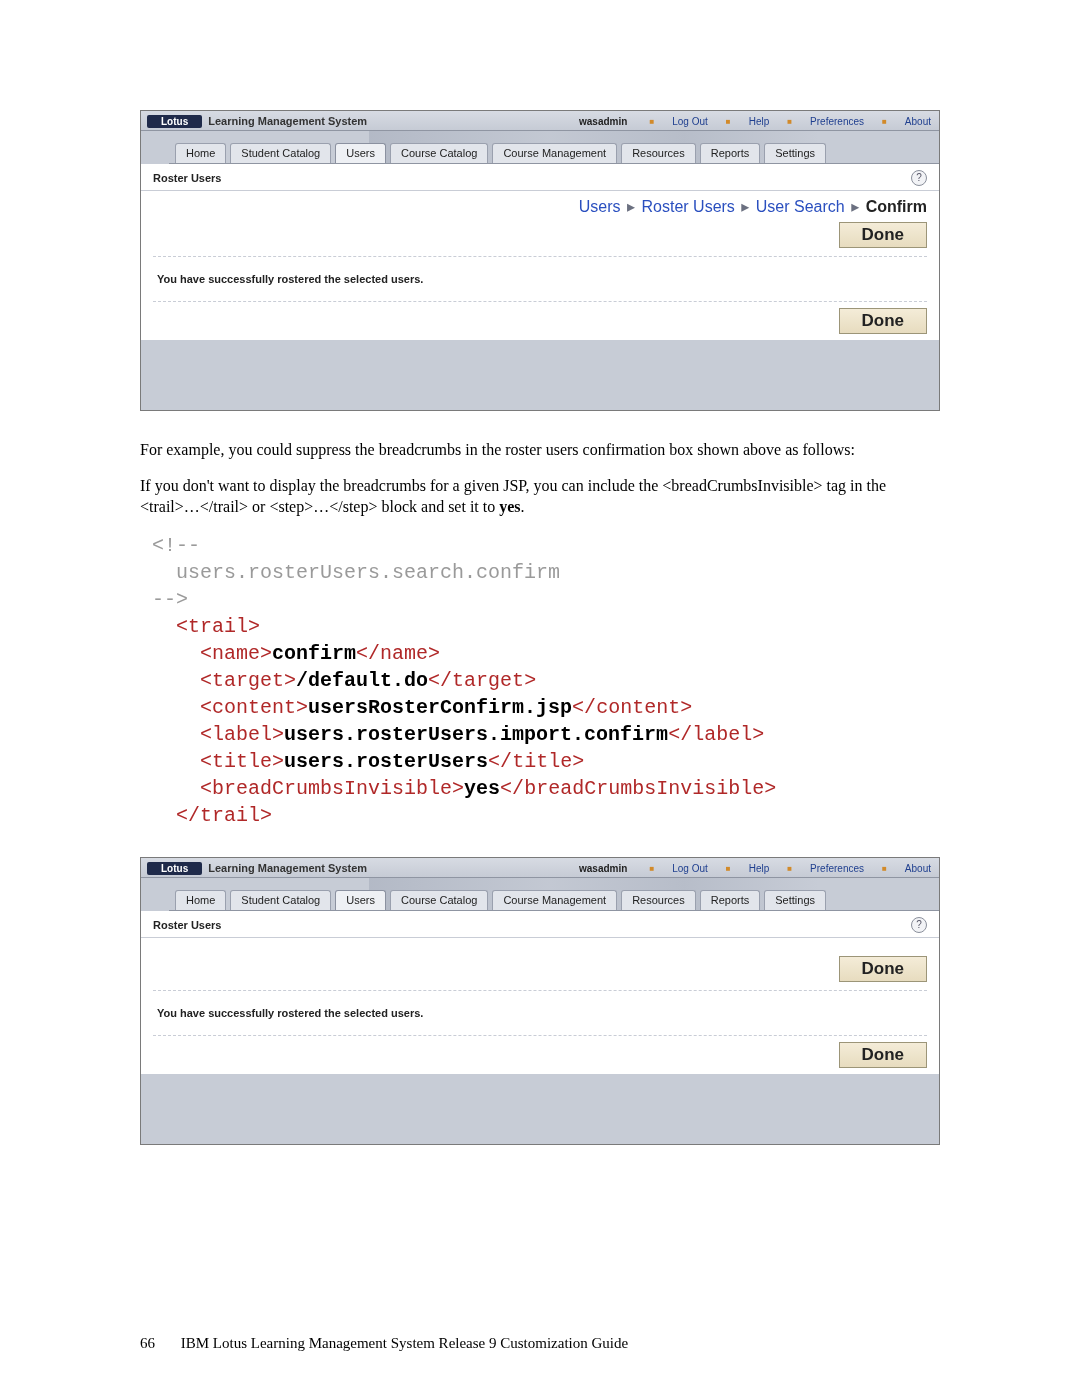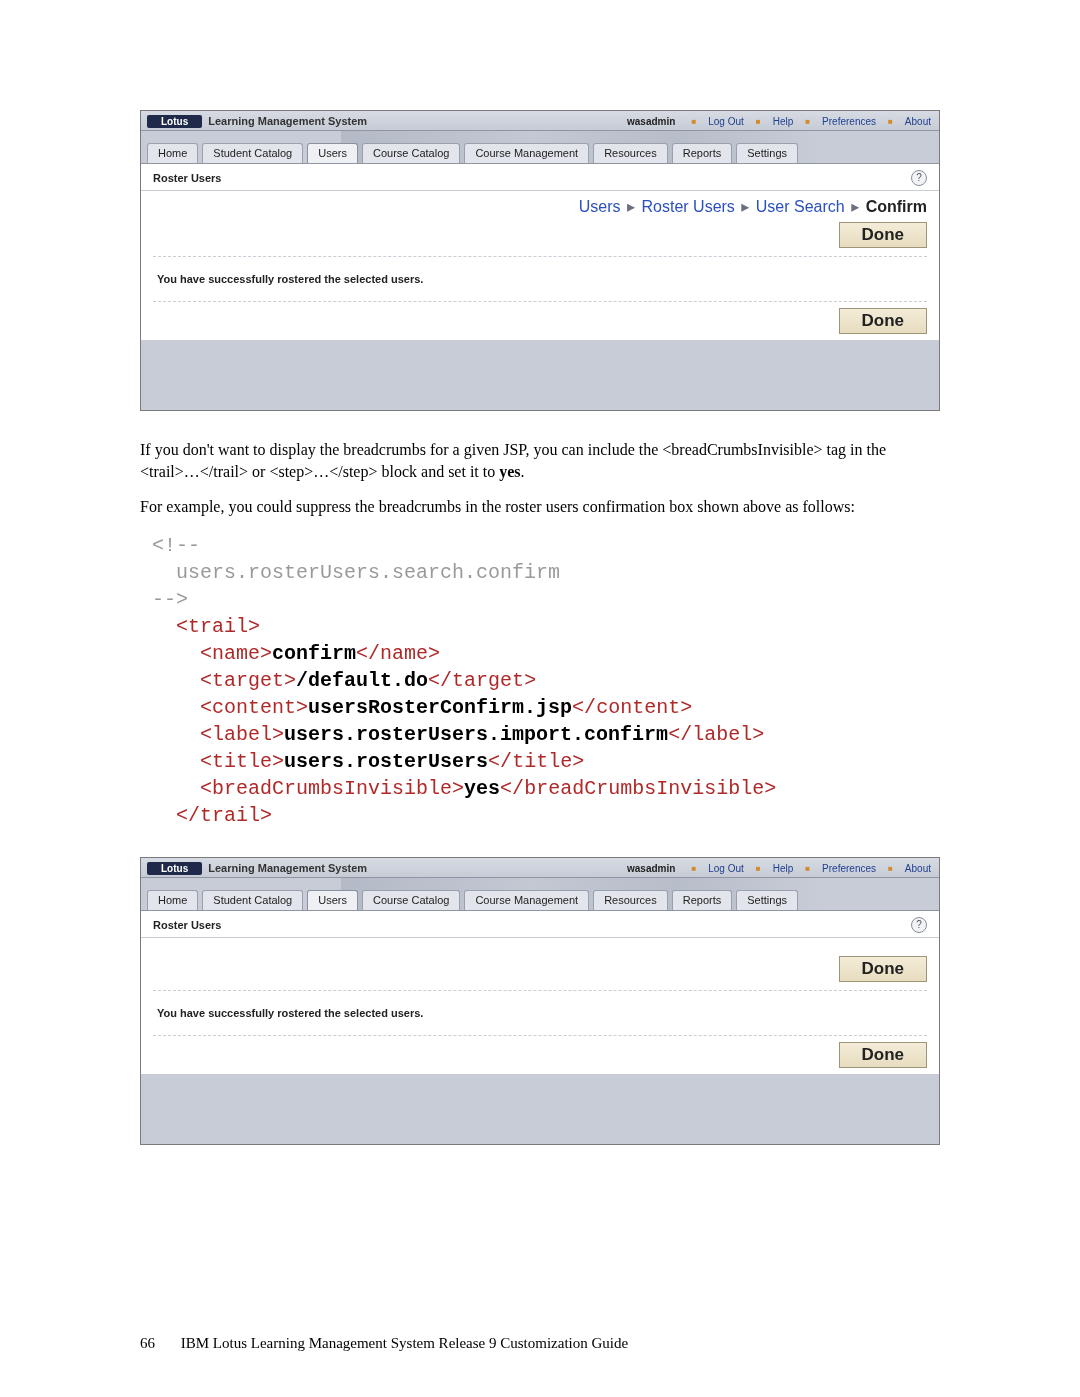--- a/index.html
+++ b/index.html
@@ -40,35 +40,36 @@
     color: #fff;
     font-weight: bold;
     padding: 1px 14px;
     font-size: 10px;
     border-radius: 2px;
   }
   .brand-text { color: #333; font-weight: bold; }
   .header-links {
     display: flex;
     align-items: center;
-    gap: 12px;
+    gap: 18px;
     font-size: 10px;
   }
   .header-user { font-weight: bold; margin-right: 4px; }
   .sq { color: #d28a2a; font-size: 8px; }
   .header-link { color: #1f3f8f; }
   .tab-row {
     display: flex;
     align-items: flex-end;
     padding: 4px 6px 0 6px;
     gap: 4px;
     background: #c7ccd6;
     position: relative;
     height: 28px;
     border-bottom: 1px solid #8f95a2;
+    margin-left: 28px;
   }
   .tab-bg-art {
     position: absolute;
     left: 200px;
     right: 120px;
     top: 0;
     bottom: 0;
     background: linear-gradient(90deg, rgba(120,130,150,0.25), rgba(120,130,150,0.05) 40%, rgba(120,130,150,0.2) 70%, rgba(120,130,150,0));
   }
   .tab {
@@ -223,24 +224,24 @@
       <div class="divider-line"></div>
       <div class="msg">You have successfully rostered the selected users.</div>
       <div class="divider-line"></div>
       <div class="button-row">
         <span class="btn-done">Done</span>
       </div>
     </div>
     <div class="bottom-pad"></div>
   </div>
 
+  <p class="doc-p">For example, you could suppress the breadcrumbs in the roster users confirmation box shown above as follows:</p>
   <p class="doc-p">
     <span>If you don't want to display the breadcrumbs for a given JSP, you can include the &lt;breadCrumbsInvisible&gt; tag in the &lt;trail&gt;…&lt;/trail&gt; or &lt;step&gt;…&lt;/step&gt; block and set it to </span><b>yes</b><span>.</span>
   </p>
-  <p class="doc-p">For example, you could suppress the breadcrumbs in the roster users confirmation box shown above as follows:</p>
 
   <div class="code-block"> <span class="cm-gray">&lt;!--</span>
 <span class="cm-gray">   users.rosterUsers.search.confirm</span>
  <span class="cm-gray">--&gt;</span>
    <span class="cm-red">&lt;</span><span class="cm-red">trail</span><span class="cm-red">&gt;</span>
      <span class="cm-red">&lt;</span><span class="cm-red">name</span><span class="cm-red">&gt;</span><span class="cm-black">confirm</span><span class="cm-red">&lt;/</span><span class="cm-red">name</span><span class="cm-red">&gt;</span>
      <span class="cm-red">&lt;</span><span class="cm-red">target</span><span class="cm-red">&gt;</span><span class="cm-black">/default.do</span><span class="cm-red">&lt;/</span><span class="cm-red">target</span><span class="cm-red">&gt;</span>
      <span class="cm-red">&lt;</span><span class="cm-red">content</span><span class="cm-red">&gt;</span><span class="cm-black">usersRosterConfirm.jsp</span><span class="cm-red">&lt;/</span><span class="cm-red">content</span><span class="cm-red">&gt;</span>
      <span class="cm-red">&lt;</span><span class="cm-red">label</span><span class="cm-red">&gt;</span><span class="cm-black">users.rosterUsers.import.confirm</span><span class="cm-red">&lt;/</span><span class="cm-red">label</span><span class="cm-red">&gt;</span>
      <span class="cm-red">&lt;</span><span class="cm-red">title</span><span class="cm-red">&gt;</span><span class="cm-black">users.rosterUsers</span><span class="cm-red">&lt;/</span><span class="cm-red">title</span><span class="cm-red">&gt;</span>

